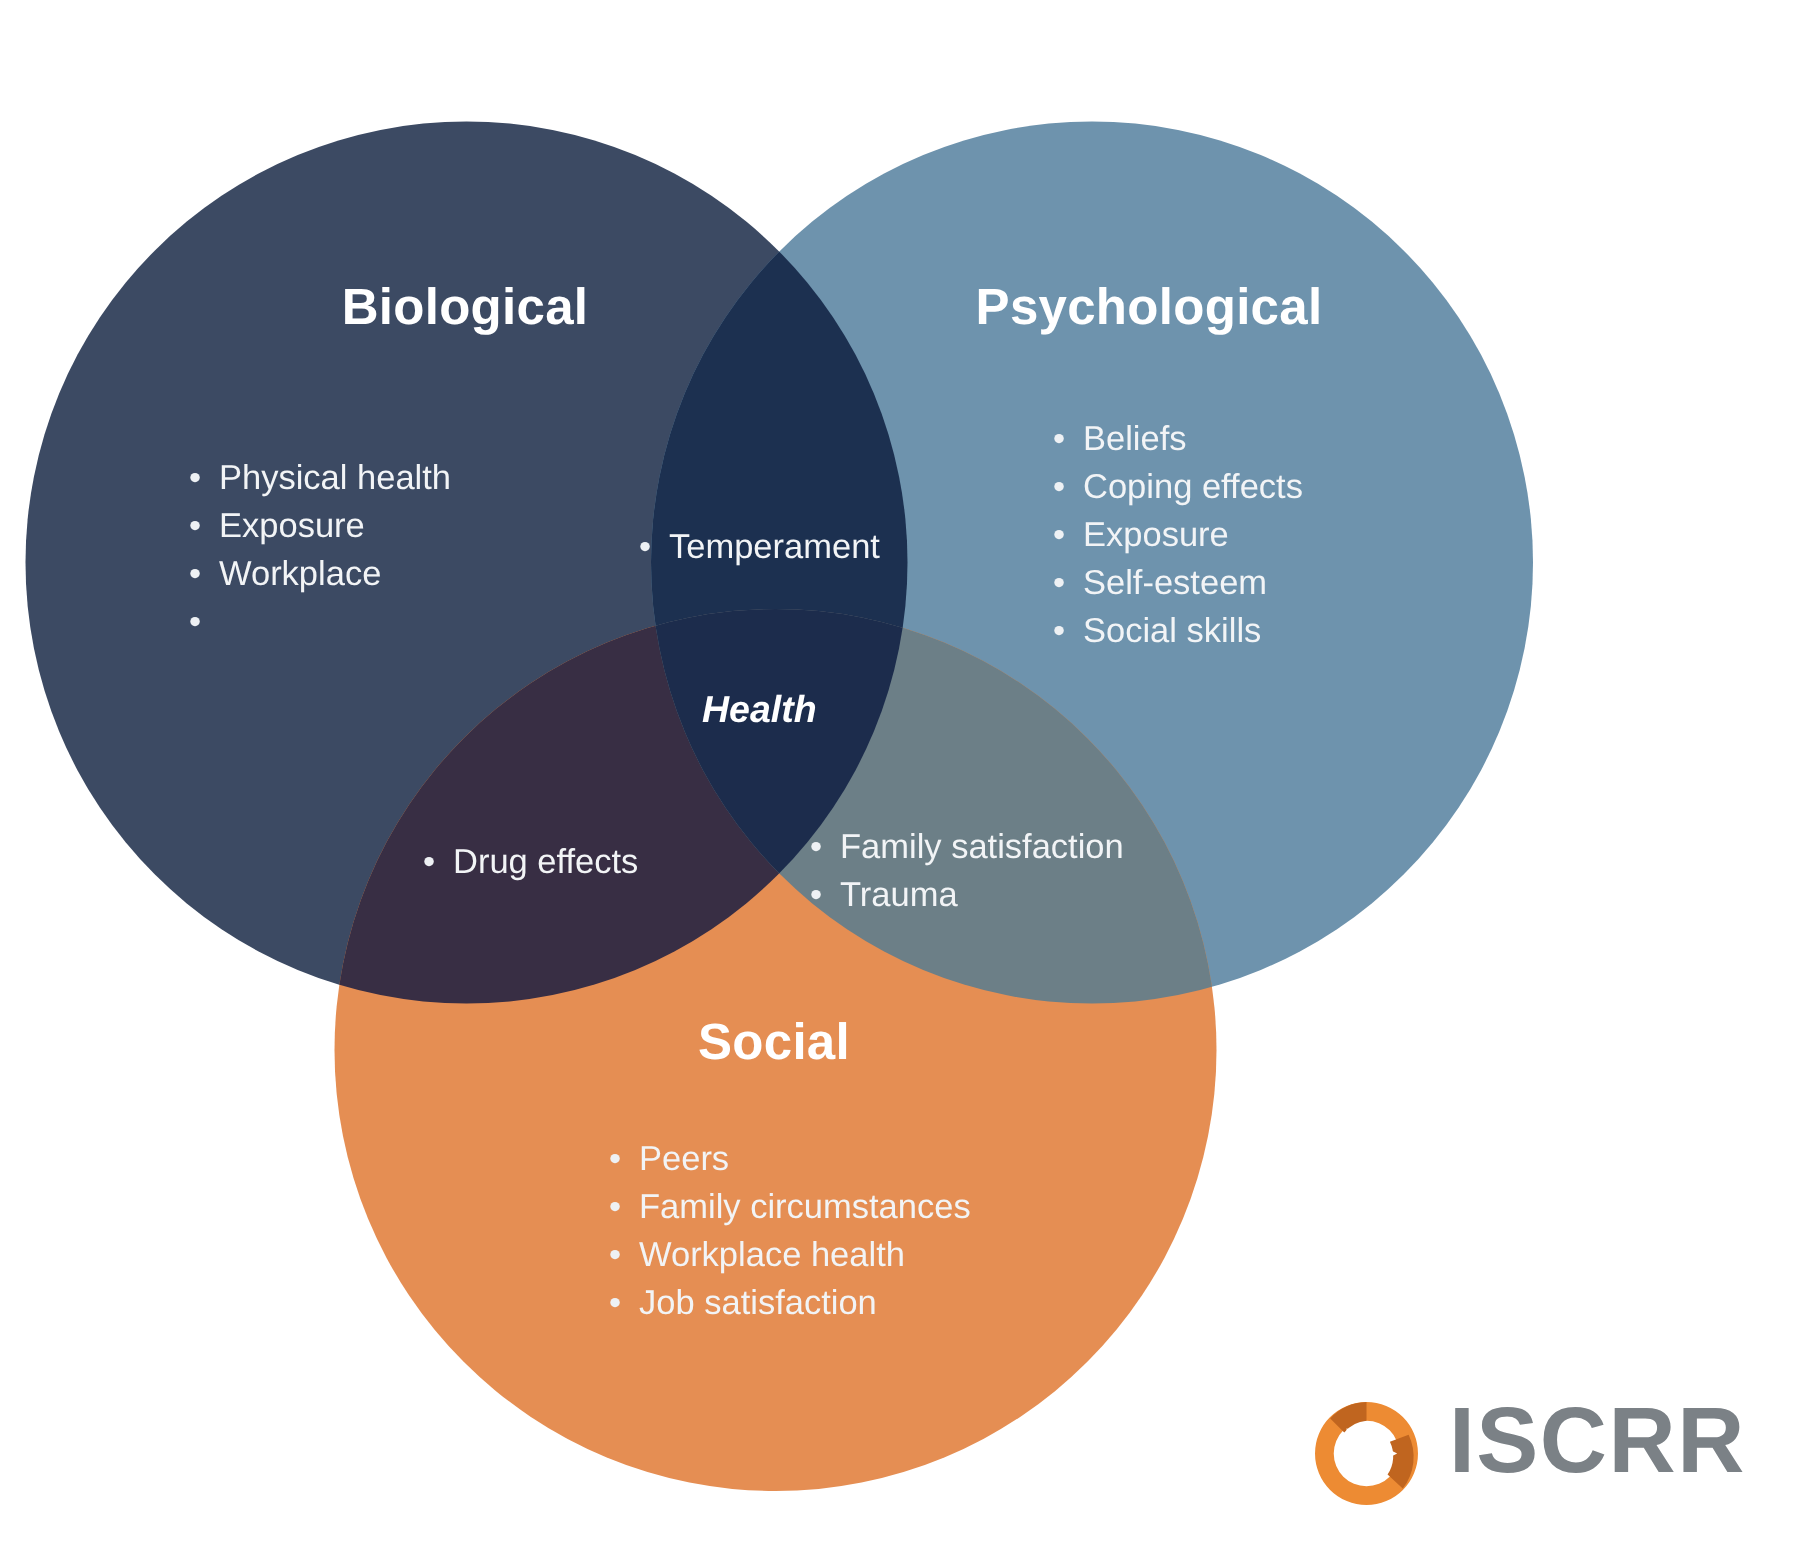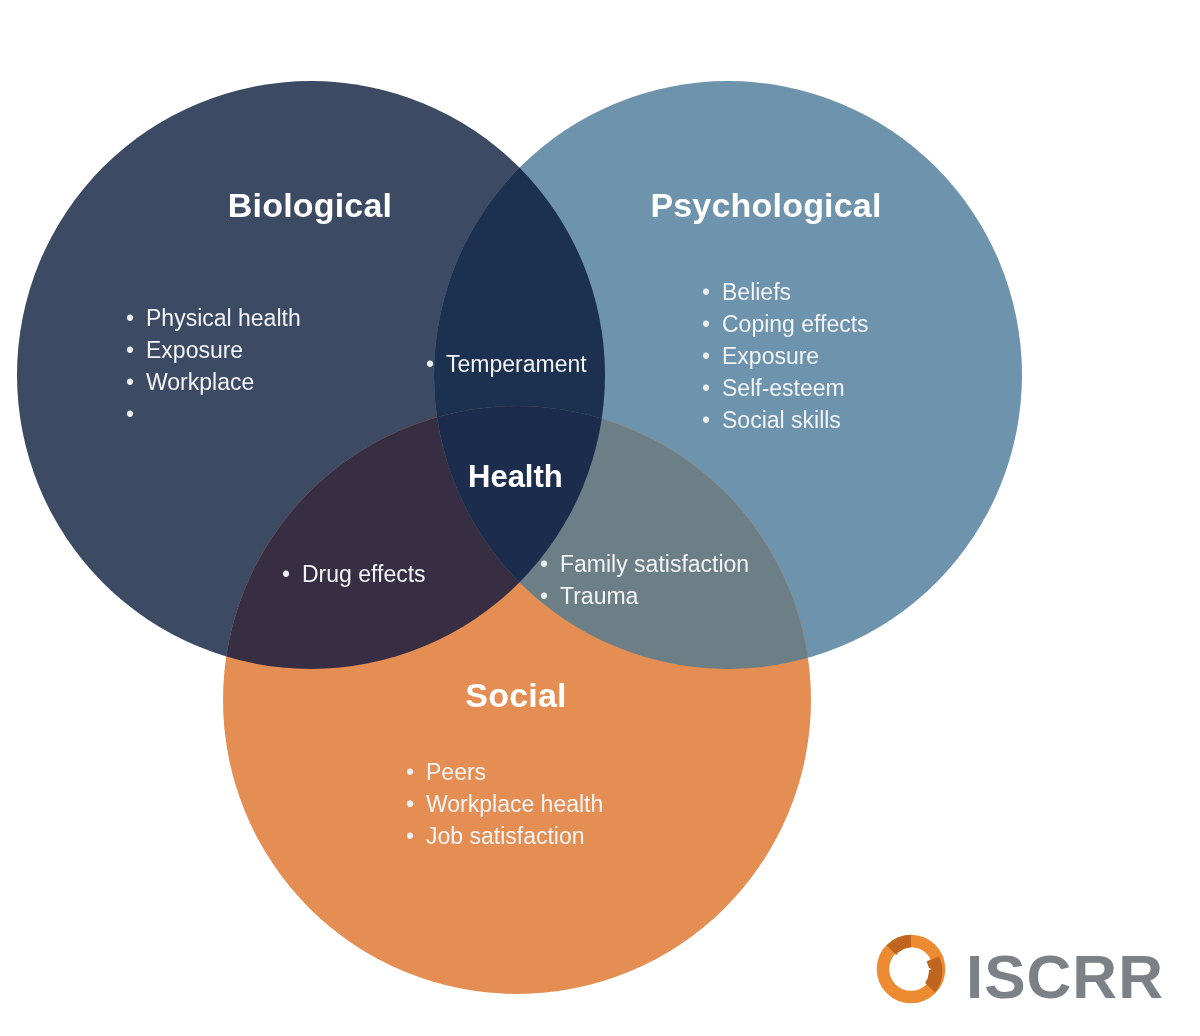--- a/index.html
+++ b/index.html
@@ -66,22 +66,23 @@
   .bullet-list li .bullet-dot {
     position: absolute;
     left: 2px;
     top: 0;
     color: #eef1f4;
   }
   .center-title {
     position: absolute;
     color: #ffffff;
     font-weight: bold;
-    font-size: 31px;
+    font-size: 25px;
     white-space: nowrap;
+    font-style: italic;
   }
 
   
   #title-biological     { left: 160px; top: 186px; width: 300px; }
   #title-psychological  { left: 606px; top: 186px; width: 320px; }
   #title-social         { left: 396px; top: 676px; width: 240px; }
 
   #list-biological      { left: 124px; top: 302px; }
   #list-psychological   { left: 700px; top: 276px; }
   #list-social          { left: 404px; top: 756px; }
@@ -90,21 +91,21 @@
   #list-psych-social    { left: 538px; top: 548px; }
 
   #title-health         { left: 468px; top: 459px; }
 
   
   #iscrr-logo {
     position: absolute;
     left: 872px;
     top: 930px;
     display: flex;
-    align-items: flex-end;
+    align-items: flex-start;
     gap: 16px;
   }
   #iscrr-wordmark {
     color: #7b8186;
     font-weight: bold;
     font-size: 62px;
     letter-spacing: 1px;
     line-height: 1;
   }
 </style>
@@ -165,21 +166,21 @@
     <ul class="bullet-list" id="list-psychological">
       <li><span class="bullet-dot">•</span><span>Beliefs</span></li>
       <li><span class="bullet-dot">•</span><span>Coping effects</span></li>
       <li><span class="bullet-dot">•</span><span>Exposure</span></li>
       <li><span class="bullet-dot">•</span><span>Self-esteem</span></li>
       <li><span class="bullet-dot">•</span><span>Social skills</span></li>
     </ul>
 
     <ul class="bullet-list" id="list-social">
       <li><span class="bullet-dot">•</span><span>Peers</span></li>
-      <li><span class="bullet-dot">•</span></li>
+      <li><span class="bullet-dot">•</span><span>Family circumstances</span></li>
       <li><span class="bullet-dot">•</span><span>Workplace health</span></li>
       <li><span class="bullet-dot">•</span><span>Job satisfaction</span></li>
     </ul>
 
     <ul class="bullet-list" id="list-bio-psych">
       <li><span class="bullet-dot">•</span><span>Temperament</span></li>
     </ul>
 
     <ul class="bullet-list" id="list-bio-social">
       <li><span class="bullet-dot">•</span><span>Drug effects</span></li>

